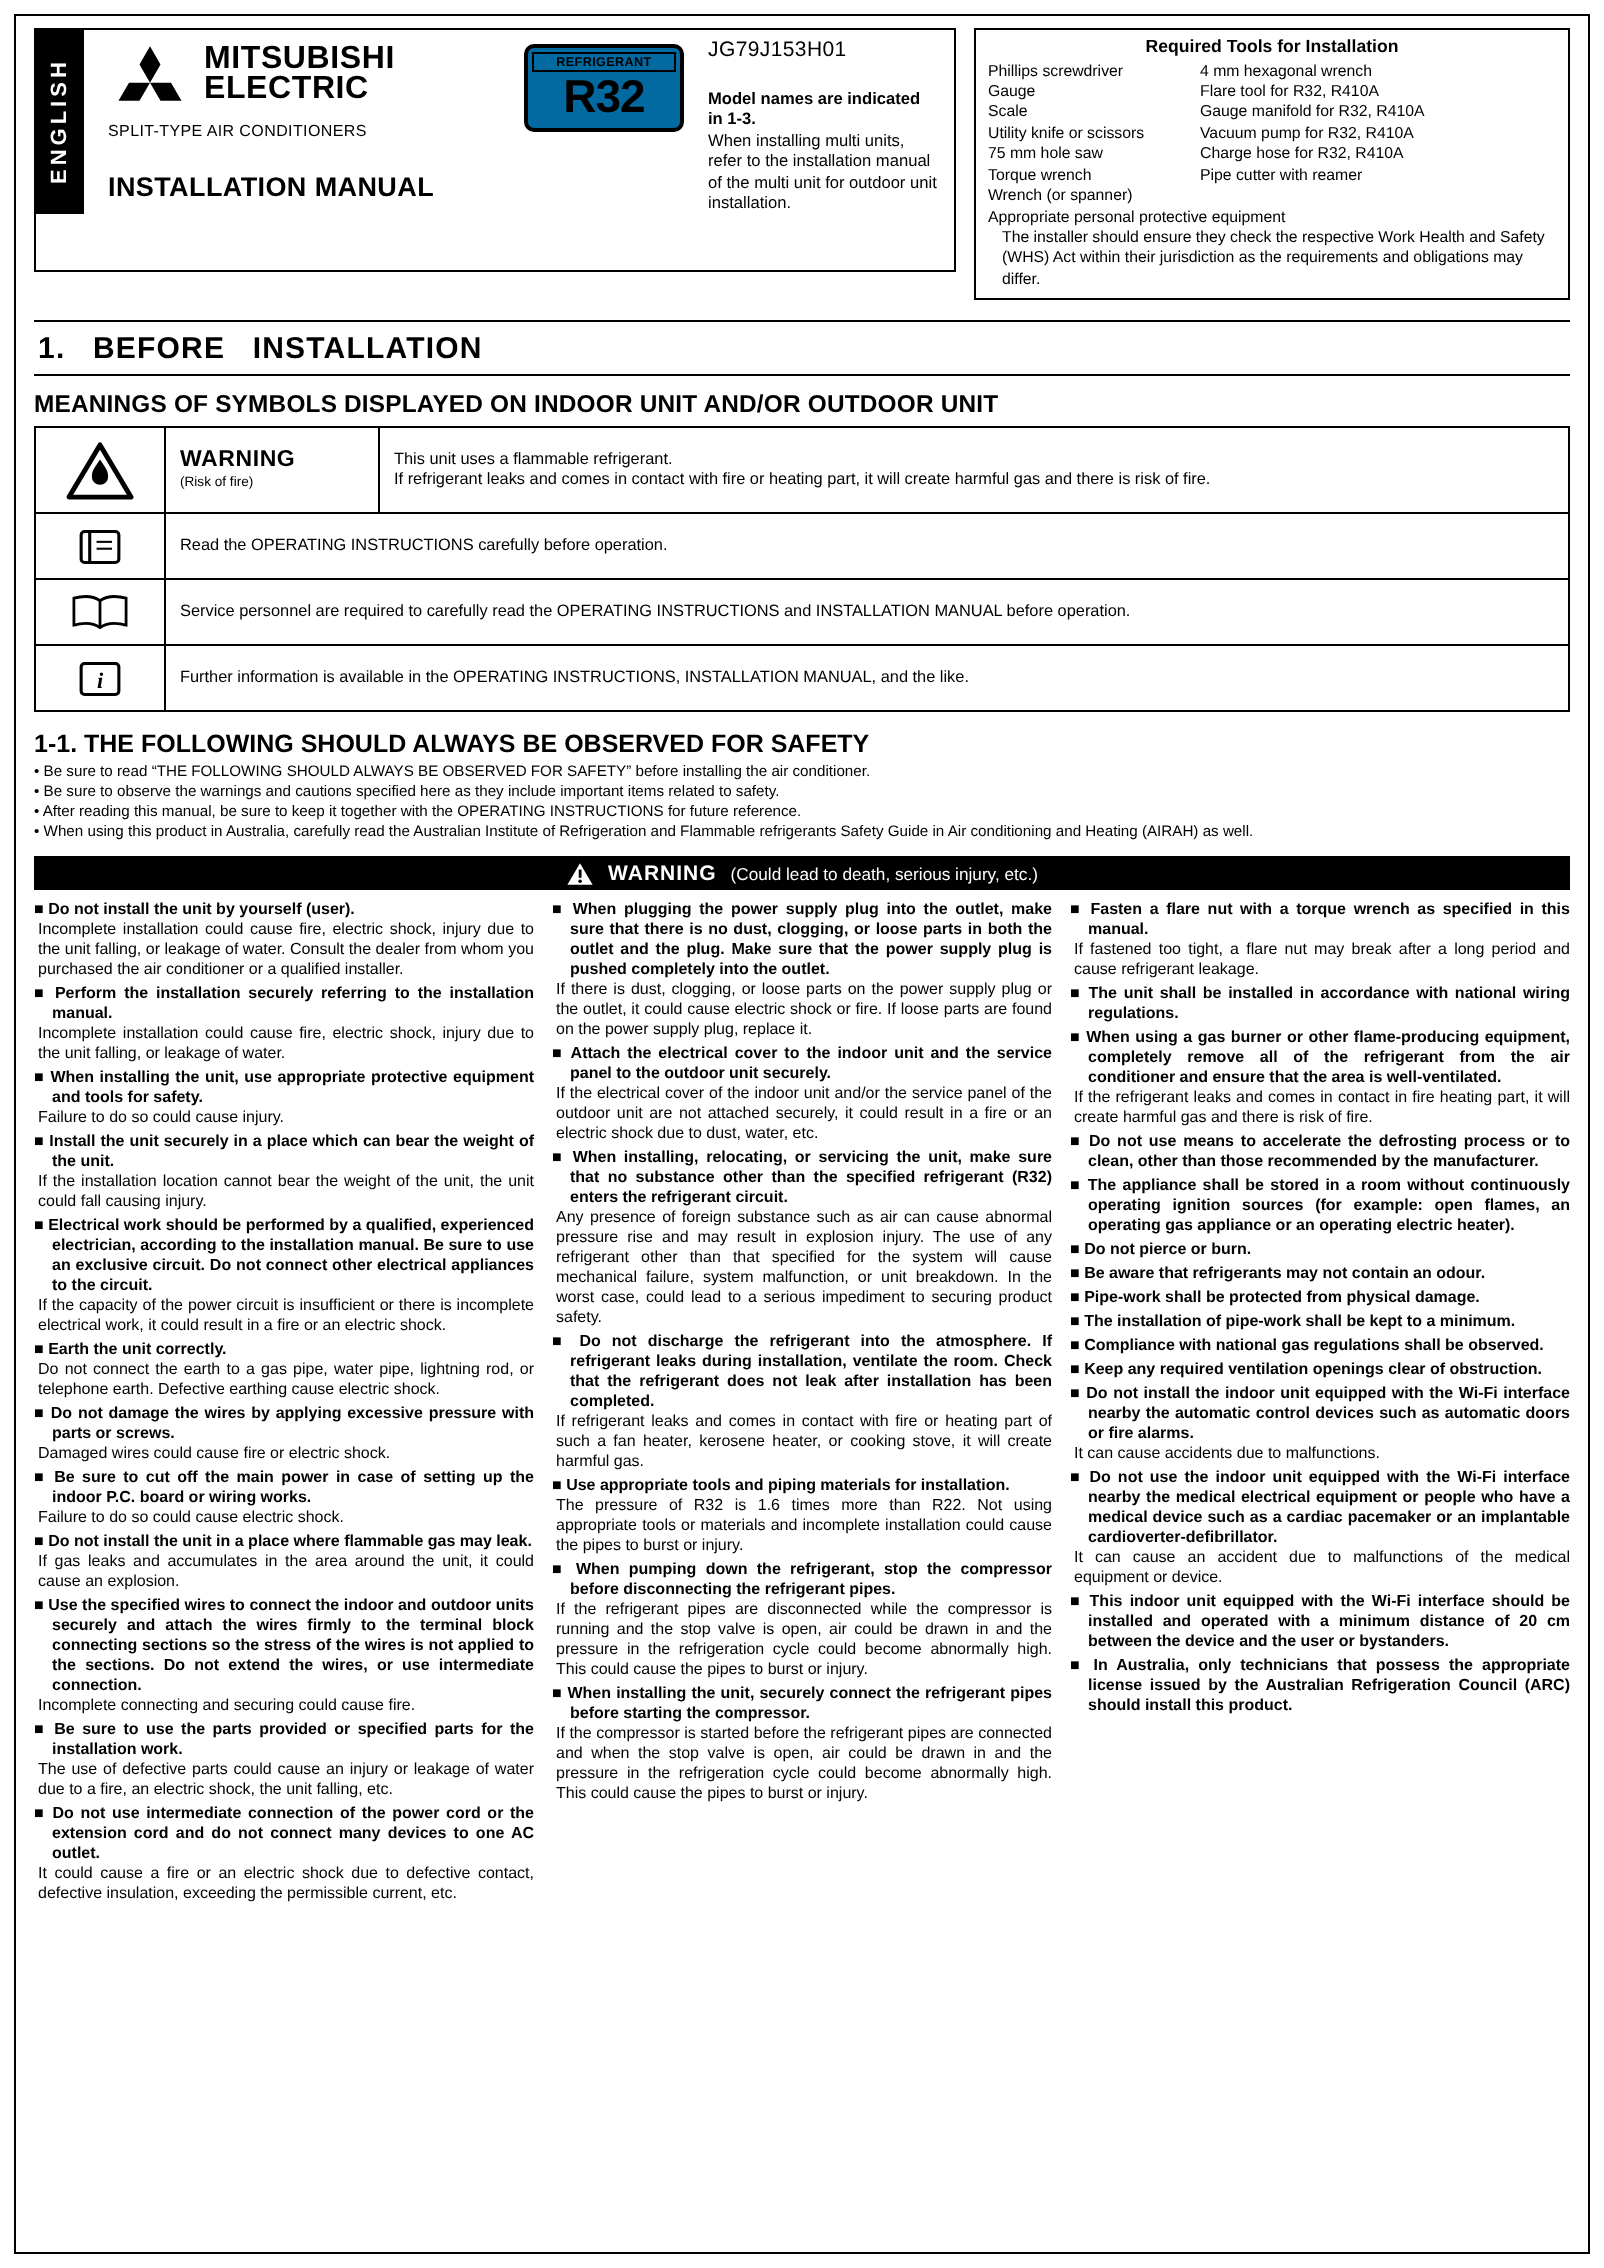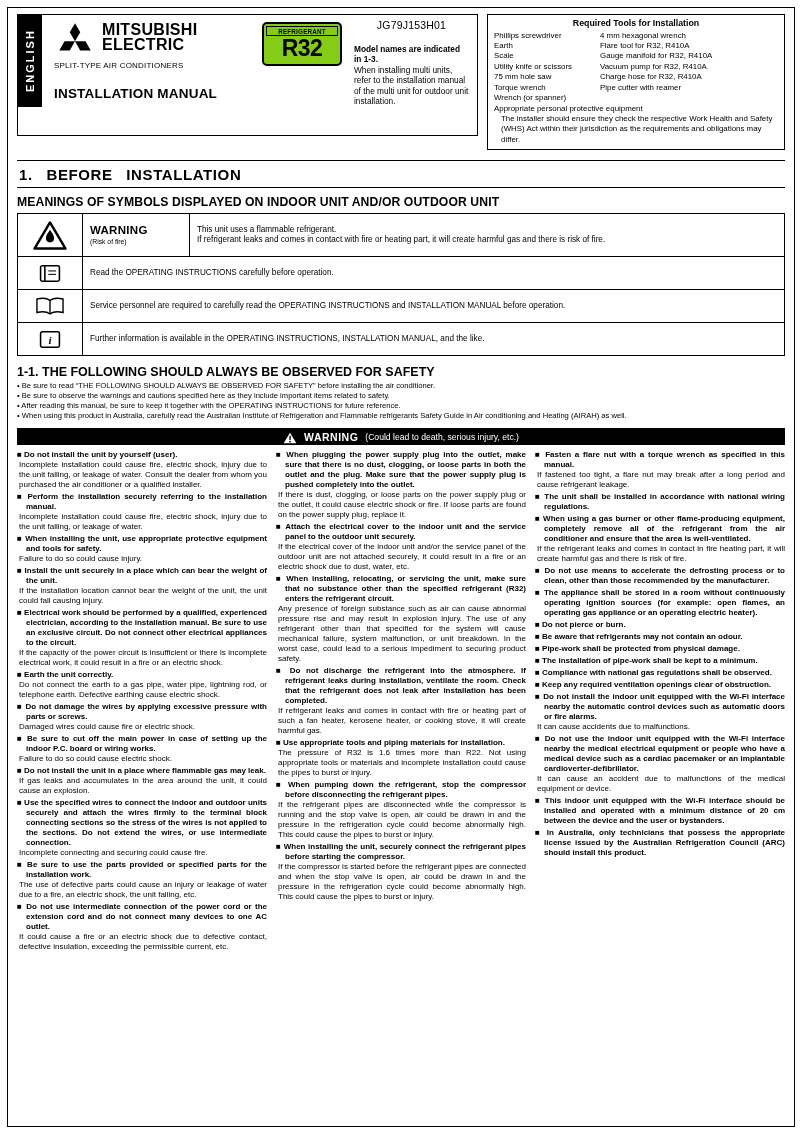--- a/index.html
+++ b/index.html
@@ -9,25 +9,25 @@
 
   
   .top-row { display:flex; gap:9px; align-items:flex-start; }
   .header-box { flex:1; border:1.5px solid #000; display:flex; gap:8px; height:122px; box-sizing:border-box; position:relative; }
   .english-tab { width:24px; height:92px; background:#000; color:#fff; writing-mode:vertical-rl; transform:rotate(180deg); display:flex; align-items:center; justify-content:center; font-weight:bold; font-size:11px; letter-spacing:2px; flex:0 0 24px; }
   .brand-col { width:200px; padding:7px 0 0 4px; }
   .logo-row { display:flex; align-items:center; gap:6px; }
   .brand-text { font-weight:bold; font-size:16px; line-height:0.95; letter-spacing:0.3px; }
   .product-type { font-size:8px; margin-top:9px; letter-spacing:0.2px; }
   .doc-title { font-size:13.5px; font-weight:bold; margin-top:16px; letter-spacing:0.2px; }
-  .r32-badge { flex:0 0 80px; margin-top:7px; border:2.2px solid #000; border-radius:5px; height:44px; text-align:center; padding:2px; box-sizing:border-box; background:#84cc16; }
+  .r32-badge { flex:0 0 80px; margin-top:7px; border:2.2px solid #000; border-radius:5px; height:44px; text-align:center; padding:2px; box-sizing:border-box; background:#0369a1; }
   .r32-label { border:1px solid #000; font-size:6.3px; font-weight:bold; padding:0.5px 0; letter-spacing:0.2px; }
   .r32-value { font-size:23px; font-weight:bold; line-height:1.05; letter-spacing:-0.5px; }
   .note-col { flex:1; padding:4px 8px 0 4px; font-size:8.3px; line-height:1.25; }
-  .doc-code { font-size:10.5px; text-align:center; margin-bottom:12px; letter-spacing:0.2px; }
+  .doc-code { font-size:10.5px; text-align:left; margin-bottom:12px; letter-spacing:0.2px; }
   .model-note-bold { font-weight:bold; }
 
   .tools-box { width:298px; flex:0 0 298px; border:1.5px solid #000; box-sizing:border-box; padding:3px 6px 4px; font-size:7.9px; line-height:1.32; }
   .tools-title { text-align:center; font-weight:bold; font-size:8.8px; margin-bottom:1px; }
   .tool-row { display:flex; }
   .tool-left { width:106px; flex:0 0 106px; }
   .tool-right { flex:1; }
   .tools-note { padding-left:7px; }
 
   
@@ -105,21 +105,21 @@
     <div class="tools-box">
       <div class="tools-title">Required Tools for Installation</div>
       <div>
 
           <div class="tool-row">
             <div class="tool-left">Phillips screwdriver</div>
             <div class="tool-right">4 mm hexagonal wrench</div>
           </div>
 
           <div class="tool-row">
-            <div class="tool-left">Earth</div>
+            <div class="tool-left">Gauge</div>
             <div class="tool-right">Flare tool for R32, R410A</div>
           </div>
 
           <div class="tool-row">
             <div class="tool-left">Scale</div>
             <div class="tool-right">Gauge manifold for R32, R410A</div>
           </div>
 
           <div class="tool-row">
             <div class="tool-left">Utility knife or scissors</div>

